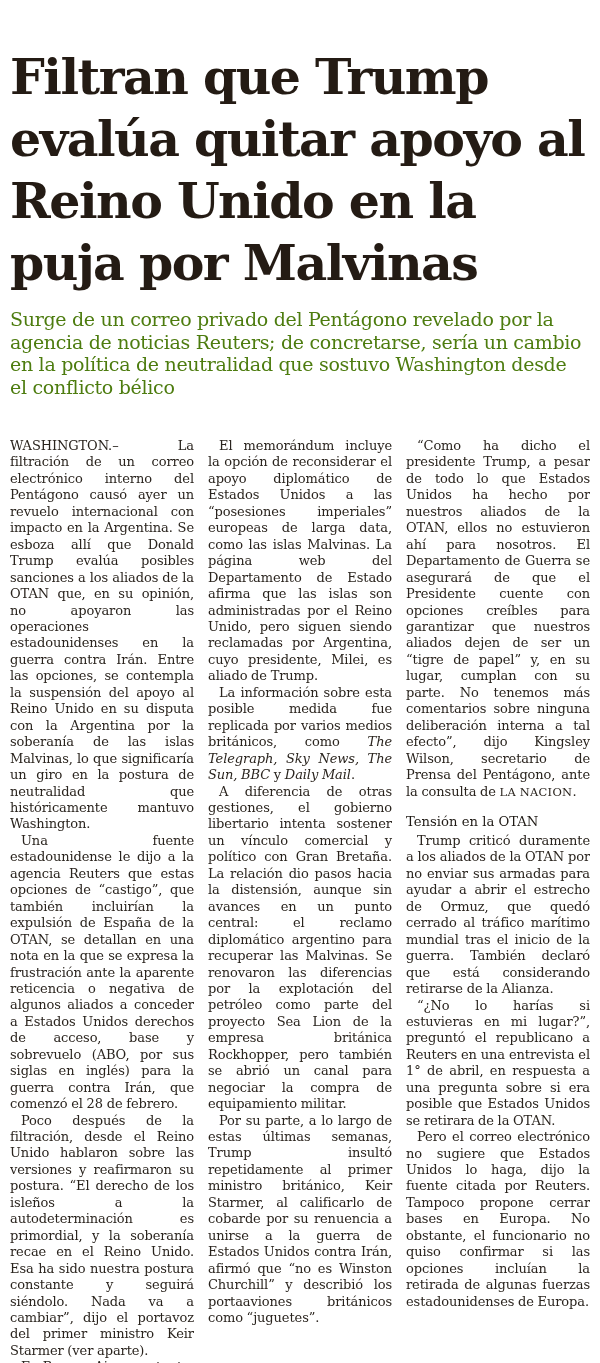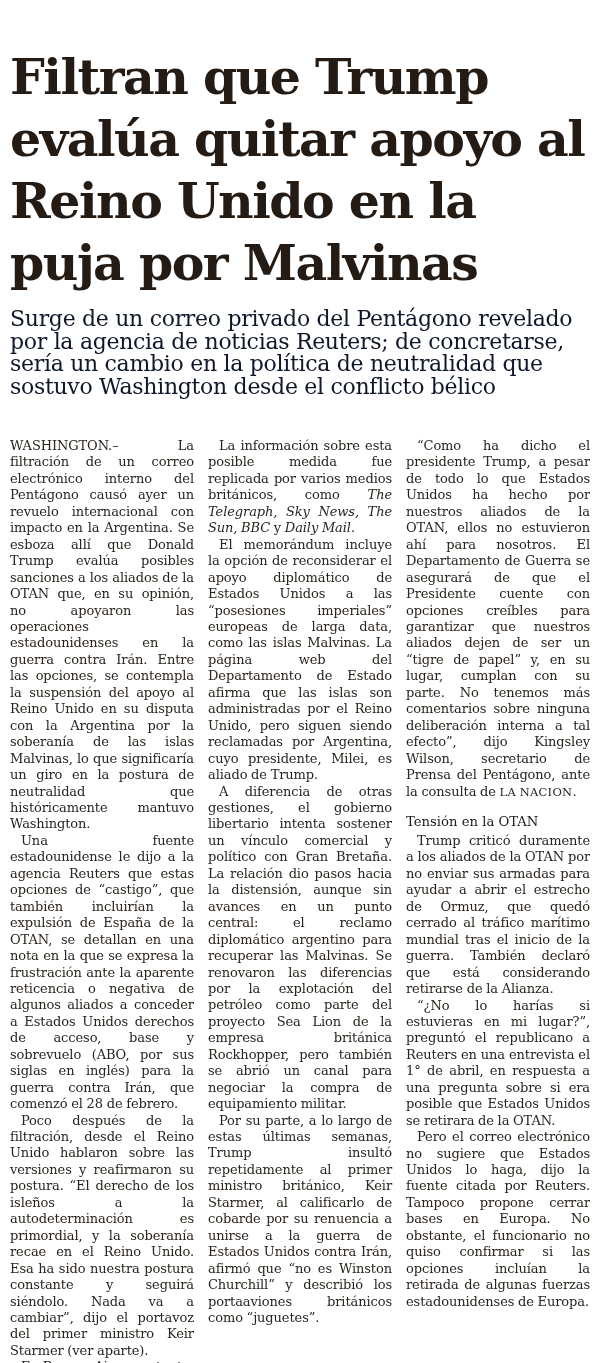--- a/index.html
+++ b/index.html
@@ -16,25 +16,25 @@
     margin:34px 10px 0 10px;
     font-size:49px;
     line-height:62px;
     font-weight:700;
     letter-spacing:-1.5px;
     color:#241b14;
     font-family:"DejaVu Serif","Liberation Serif",serif;
   }
   .deck{
     margin:14px 12px 0 10px;
-    font-size:22px;
+    font-size:19px;
     line-height:22.5px;
     letter-spacing:-0.3px;
     font-weight:400;
-    color:#0f172a;
+    color:#4d7c0f;
   }
   .body-cols{
     display:flex;
     gap:14px;
     margin:40px 10px 0 10px;
     height:965px;
     overflow:hidden;
   }
   .col{
     flex:1 1 0;
@@ -69,22 +69,22 @@
   <h1 class="headline">Filtran que Trump evalúa quitar apoyo al Reino Unido en la puja por Malvinas</h1>
   <p class="deck">Surge de un correo privado del Pentágono revelado por la agencia de noticias Reuters; de concretarse, sería un cambio en la política de neutralidad que sostuvo Washington desde el conflicto bélico</p>
   <div class="body-cols">
       <div class="col">
         <p class="para"><span>WASHINGTON.– La filtración de un correo electrónico interno del Pentágono causó ayer un revuelo internacional con impacto en la Argentina. Se esboza allí que Donald Trump evalúa posibles sanciones a los aliados de la OTAN que, en su opinión, no apoyaron las operaciones estadounidenses en la guerra contra Irán. Entre las opciones, se contempla la suspensión del apoyo al Reino Unido en su disputa con la Argentina por la soberanía de las islas Malvinas, lo que significaría un giro en la postura de neutralidad que históricamente mantuvo Washington.</span></p>
         <p class="para ind"><span>Una fuente estadounidense le dijo a la agencia Reuters que estas opciones de “castigo”, que también incluirían la expulsión de España de la OTAN, se detallan en una nota en la que se expresa la frustración ante la aparente reticencia o negativa de algunos aliados a conceder a Estados Unidos derechos de acceso, base y sobrevuelo (ABO, por sus siglas en inglés) para la guerra contra Irán, que comenzó el 28 de febrero.</span></p>
         <p class="para ind"><span>Poco después de la filtración, desde el Reino Unido hablaron sobre las versiones y reafirmaron su postura. “El derecho de los isleños a la autodeterminación es primordial, y la soberanía recae en el Reino Unido. Esa ha sido nuestra postura constante y seguirá siéndolo. Nada va a cambiar”, dijo el portavoz del primer ministro Keir Starmer (ver aparte).</span></p>
         <p class="para ind"><span>En Buenos Aires, en tanto, en el Gobierno de Javier Milei algunos creen que es una oportunidad para lograr un acercamiento, de la mano de Trump. Sin embargo, el canciller Pablo Quirno reforzó el reclamo de la soberanía con fuertes críticas. “Continúa siendo para las Naciones Unidas una disputa de soberanía que debe resolverse con un diálogo maduro y sincero con el Reino Unido. Los respaldos refirman la legitimidad de nuestro reclamo y acompañan el reclamo de la Argentina para una solución pacífica”, dijo el Presidente en su discurso del 2 de abril último.</span></p>
       </div>
       <div class="col">
+        <p class="para ind"><span>El memorándum incluye la opción de reconsiderar el apoyo diplomático de Estados Unidos a las “posesiones imperiales” europeas de larga data, como las islas Malvinas. La página web del Departamento de Estado afirma que las islas son administradas por el Reino Unido, pero siguen siendo reclamadas por Argentina, cuyo presidente, Milei, es aliado de Trump.</span></p>
         <p class="para ind"><span>La información sobre esta posible medida fue replicada por varios medios británicos, como </span><span class="it">The Telegraph, Sky News, The Sun, BBC</span><span> y </span><span class="it">Daily Mail</span><span>.</span></p>
-        <p class="para ind"><span>El memorándum incluye la opción de reconsiderar el apoyo diplomático de Estados Unidos a las “posesiones imperiales” europeas de larga data, como las islas Malvinas. La página web del Departamento de Estado afirma que las islas son administradas por el Reino Unido, pero siguen siendo reclamadas por Argentina, cuyo presidente, Milei, es aliado de Trump.</span></p>
         <p class="para ind"><span>A diferencia de otras gestiones, el gobierno libertario intenta sostener un vínculo comercial y político con Gran Bretaña. La relación dio pasos hacia la distensión, aunque sin avances en un punto central: el reclamo diplomático argentino para recuperar las Malvinas. Se renovaron las diferencias por la explotación del petróleo como parte del proyecto Sea Lion de la empresa británica Rockhopper, pero también se abrió un canal para negociar la compra de equipamiento militar.</span></p>
         <p class="para ind"><span>Por su parte, a lo largo de estas últimas semanas, Trump insultó repetidamente al primer ministro británico, Keir Starmer, al calificarlo de cobarde por su renuencia a unirse a la guerra de Estados Unidos contra Irán, afirmó que “no es Winston Churchill” y describió los portaaviones británicos como “juguetes”.</span></p>
       </div>
       <div class="col">
         <p class="para ind"><span>“Como ha dicho el presidente Trump, a pesar de todo lo que Estados Unidos ha hecho por nuestros aliados de la OTAN, ellos no estuvieron ahí para nosotros. El Departamento de Guerra se asegurará de que el Presidente cuente con opciones creíbles para garantizar que nuestros aliados dejen de ser un “tigre de papel” y, en su lugar, cumplan con su parte. No tenemos más comentarios sobre ninguna deliberación interna a tal efecto”, dijo Kingsley Wilson, secretario de Prensa del Pentágono, ante la consulta de </span><span class="sc">LA NACION</span><span>.</span></p>
         <h3 class="subhead">Tensión en la OTAN</h3>
         <p class="para ind"><span>Trump criticó duramente a los aliados de la OTAN por no enviar sus armadas para ayudar a abrir el estrecho de Ormuz, que quedó cerrado al tráfico marítimo mundial tras el inicio de la guerra. También declaró que está considerando retirarse de la Alianza.</span></p>
         <p class="para ind"><span>“¿No lo harías si estuvieras en mi lugar?”, preguntó el republicano a Reuters en una entrevista el 1° de abril, en respuesta a una pregunta sobre si era posible que Estados Unidos se retirara de la OTAN.</span></p>
         <p class="para ind"><span>Pero el correo electrónico no sugiere que Estados Unidos lo haga, dijo la fuente citada por Reuters. Tampoco propone cerrar bases en Europa. No obstante, el funcionario no quiso confirmar si las opciones incluían la retirada de algunas fuerzas estadounidenses de Europa.</span></p>
       </div>

